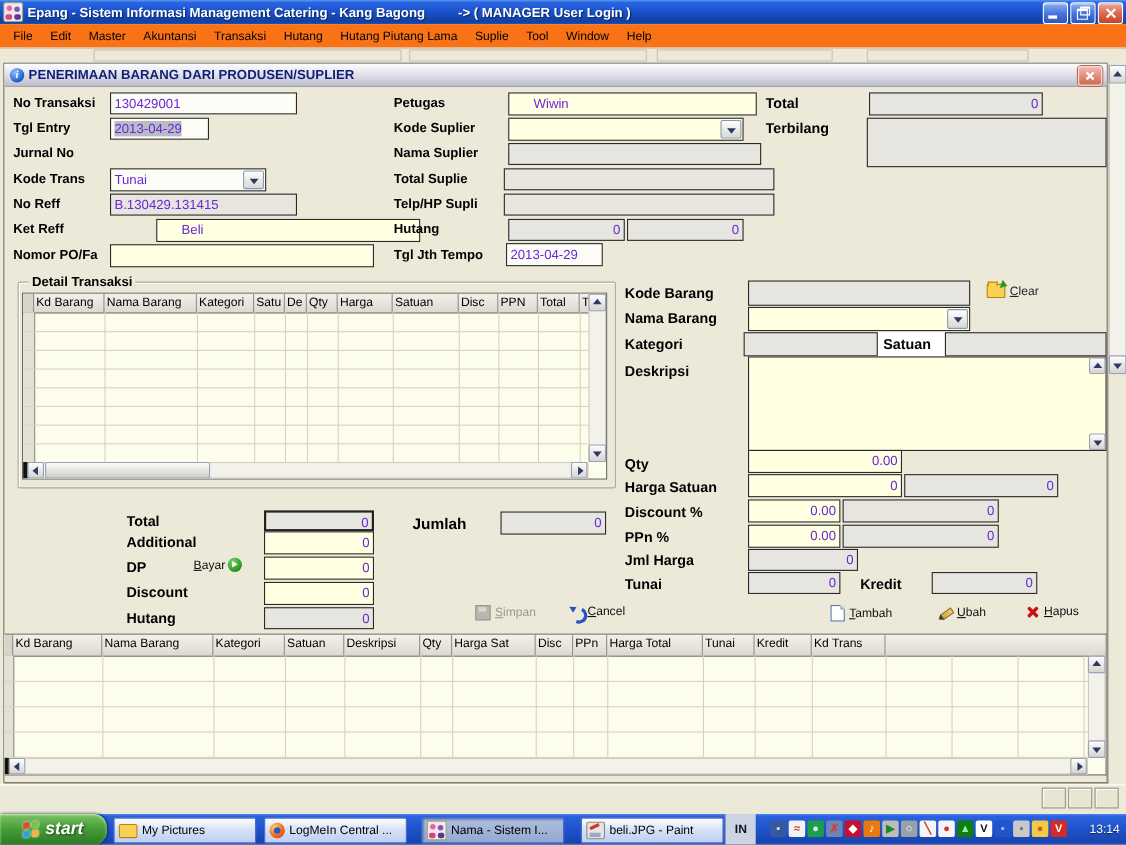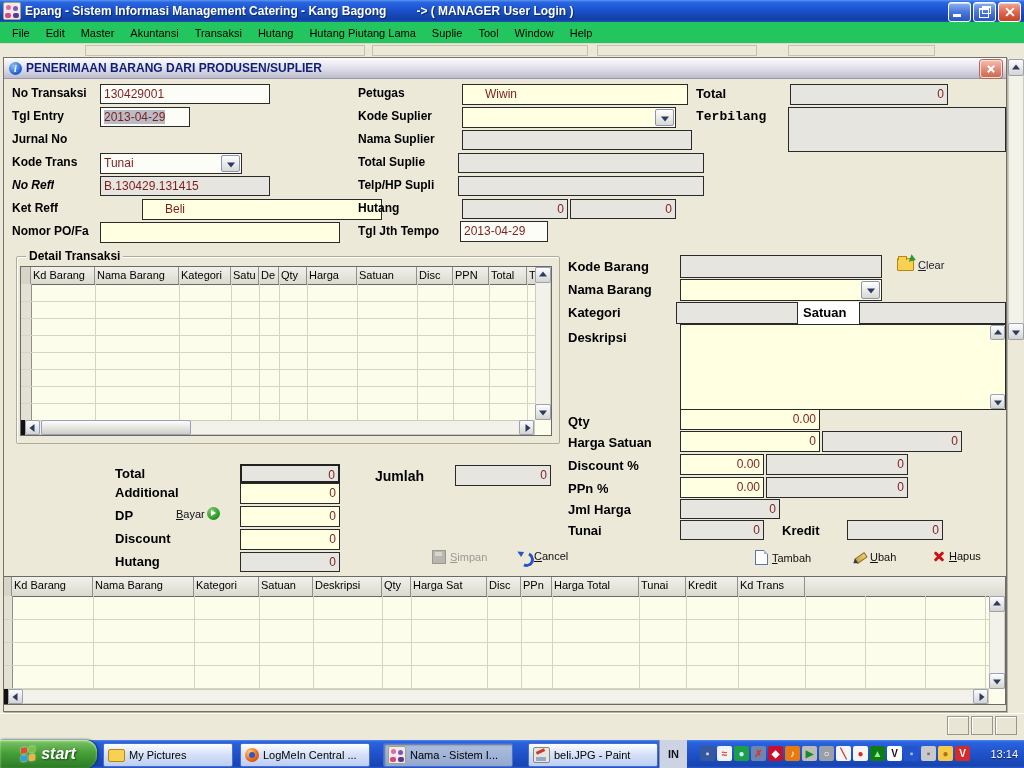--- a/index.html
+++ b/index.html
@@ -20,40 +20,40 @@
   .winbtn{width:21px;height:18px;border-radius:3px;border:1px solid #fff;margin-left:2px;position:relative;
     background:linear-gradient(180deg,#8fb2f2 0%,#4a77dd 50%,#2a56c0 100%);box-shadow:inset 0 1px 0 #cfe0ff;}
   .winbtn.close{background:linear-gradient(180deg,#f2a898 0%,#e06a4e 50%,#c04428 100%);}
   .winbtn .minbar{position:absolute;left:4px;bottom:4px;width:8px;height:3px;background:#fff;}
   .winbtn .rrect{position:absolute;left:5px;top:5px;width:8px;height:7px;border:1px solid #fff;border-top-width:2px;}
   .winbtn .rrect2{position:absolute;left:8px;top:3px;width:7px;height:5px;border:1px solid #fff;border-top-width:2px;background:transparent;}
   .xbar{position:absolute;left:50%;top:50%;width:11px;height:2px;background:#fff;}
   .xbar.a{transform:translate(-50%,-50%) rotate(45deg);}
   .xbar.b{transform:translate(-50%,-50%) rotate(-45deg);}
   
-  #menubar{left:0;top:22px;width:1024px;height:22px;background:#22c55e;border-bottom:1px solid #dcd8c8;
+  #menubar{left:0;top:22px;width:1024px;height:22px;background:#f97316;border-bottom:1px solid #dcd8c8;
            display:flex;align-items:center;padding-left:4px;}
   .menu-item{font-size:11px;color:#000;padding:0 8px;line-height:22px;}
   .toolghost{border:1px solid #c6c2b2;height:11px;background:transparent;}
   
   #formwin{left:3px;top:57px;width:1004px;height:655px;background:#ece9d8;border:1px solid #75716a;
            box-shadow:1px 1px 0 #b8b4a4;}
   #formtitle{position:absolute;left:0;top:0;right:0;height:20px;
      background:linear-gradient(180deg,#fdfdfe 0%,#dedde8 55%,#bcbccd 100%);
      border-bottom:1px solid #9a98a8;display:flex;align-items:center;}
   #formtitle .f-text{font-weight:bold;font-size:12px;color:#0f1f78;margin-left:4px;white-space:nowrap;}
   .infoicon{width:13px;height:13px;margin-left:5px;border-radius:50%;
      background:radial-gradient(circle at 35% 30%,#8ec2f5,#1a5ad0 70%);color:#fff;
      font:italic bold 10px "Liberation Serif",serif;text-align:center;line-height:13px;}
   #formclose{position:absolute;right:4px;top:2px;width:20px;height:16px;border-radius:3px;border:1px solid #f4e0da;
      background:linear-gradient(180deg,#f6b8ac 0%,#e08a76 55%,#cc6a52 100%);box-shadow:0 0 0 1px #b06a58;}
   #formbody{position:absolute;left:0;top:20px;right:0;bottom:0;}
   
   .lbl{position:absolute;font-weight:bold;font-size:12px;color:#000;white-space:nowrap;overflow:hidden;}
-  .inp{position:absolute;box-sizing:border-box;border:1px solid #2a2a2a;font-size:12px;color:#7f1d1d;
+  .inp{position:absolute;box-sizing:border-box;border:1px solid #2a2a2a;font-size:12px;color:#6d28d9;
        padding:1px 3px 0 3px;overflow:hidden;white-space:nowrap;line-height:16px;}
   .yellow{background:#ffffe1;padding-left:22px;} .gray{background:#e6e5e0;} .white{background:#fdfdf8;}
   .num{text-align:right;}
   .selhl{background:#b9bcc4;}
   .combo-btn{position:absolute;right:1px;top:1px;bottom:1px;width:17px;border:1px solid #8a94b8;border-radius:2px;
        background:linear-gradient(180deg,#fefefe 0%,#d8d8d4 100%);}
   .arr-dn{position:absolute;left:50%;top:50%;transform:translate(-50%,-30%);
        border-left:4px solid transparent;border-right:4px solid transparent;border-top:5px solid #2a3a66;}
   .arr-up{position:absolute;left:50%;top:50%;transform:translate(-50%,-70%);
        border-left:4px solid transparent;border-right:4px solid transparent;border-bottom:5px solid #2a3a66;}
@@ -197,21 +197,21 @@
       <span class="lbl" style="left:8px;top:54px;">Jurnal No</span>
 
       <span class="lbl" style="left:8px;top:77px;">Kode Trans</span>
       <div class="inp white" style="left:96px;top:75px;width:142px;height:21px;">
         <span>Tunai</span>
         <span class="combo-btn">
             <i class="arr-dn"></i>
           </span>
       </div>
 
-      <span class="lbl" style="left:8px;top:100px;font-style:italic;">No Reff</span>
+      <span class="lbl" style="left:8px;top:100px;">No Reff</span>
       <div class="inp gray" style="left:96px;top:98px;width:170px;height:20px;">B.130429.131415</div>
 
       <span class="lbl" style="left:8px;top:123px;">Ket Reff</span>
       <div class="inp yellow" style="left:96px;top:121px;width:240px;height:21px;margin-left:42px;">Beli</div>
 
       <span class="lbl" style="left:8px;top:146px;">Nomor PO/Fa</span>
       <div class="inp yellow" style="left:96px;top:144px;width:240px;height:21px;"></div>
 
       <span class="lbl" style="left:354px;top:8px;">Petugas</span>
       <div class="inp yellow" style="left:458px;top:6px;width:226px;height:21px;">Wiwin</div>
@@ -235,21 +235,21 @@
 
       <span class="lbl" style="left:354px;top:123px;">Hutang</span>
       <div class="inp gray num" style="left:458px;top:121px;width:106px;height:20px;">0</div>
       <div class="inp gray num" style="left:566px;top:121px;width:106px;height:20px;">0</div>
 
       <span class="lbl" style="left:354px;top:146px;">Tgl Jth Tempo</span>
       <div class="inp white" style="left:456px;top:143px;width:88px;height:21px;">2013-04-29</div>
 
       <span class="lbl" style="left:692px;top:8px;font-size:13px;">Total</span>
       <div class="inp gray num" style="left:786px;top:6px;width:158px;height:21px;">0</div>
-      <span class="lbl" style="left:692px;top:31px;font-size:13px;font-family:Liberation Mono, monospace;">Terbilang</span>
+      <span class="lbl" style="left:692px;top:31px;font-size:13px;">Terbilang</span>
       <div class="inp gray" style="left:784px;top:29px;width:218px;height:45px;"></div>
 
       <div class="groupbox" style="left:12px;top:178px;width:542px;height:186px;"></div>
       <span class="group-title" style="left:22px;top:171px;">Detail Transaksi</span>
 
       <div class="grid" style="left:16px;top:188px;width:532px;height:170px;">
         <div class="ghead" style="height:17px;" id="detailHead"><span class="gstub" style="width: 10px;"></span><span class="gcell" style="width: 64px;">Kd Barang</span><span class="gcell" style="width: 84px;">Nama Barang</span><span class="gcell" style="width: 52px;">Kategori</span><span class="gcell" style="width: 28px;">Satu</span><span class="gcell" style="width: 20px;">De</span><span class="gcell" style="width: 28px;">Qty</span><span class="gcell" style="width: 50px;">Harga</span><span class="gcell" style="width: 60px;">Satuan</span><span class="gcell" style="width: 36px;">Disc</span><span class="gcell" style="width: 36px;">PPN</span><span class="gcell" style="width: 38px;">Total</span><span class="gcell" style="width: 14px;">Tu</span></div>
         <div id="detailBody" style="position:absolute;left:0;top:17px;right:16px;height:136px;">
             <div class="gbodystub" style="width: 10px;"></div>
             <div class="gvline" style="left: 74px;"></div>

